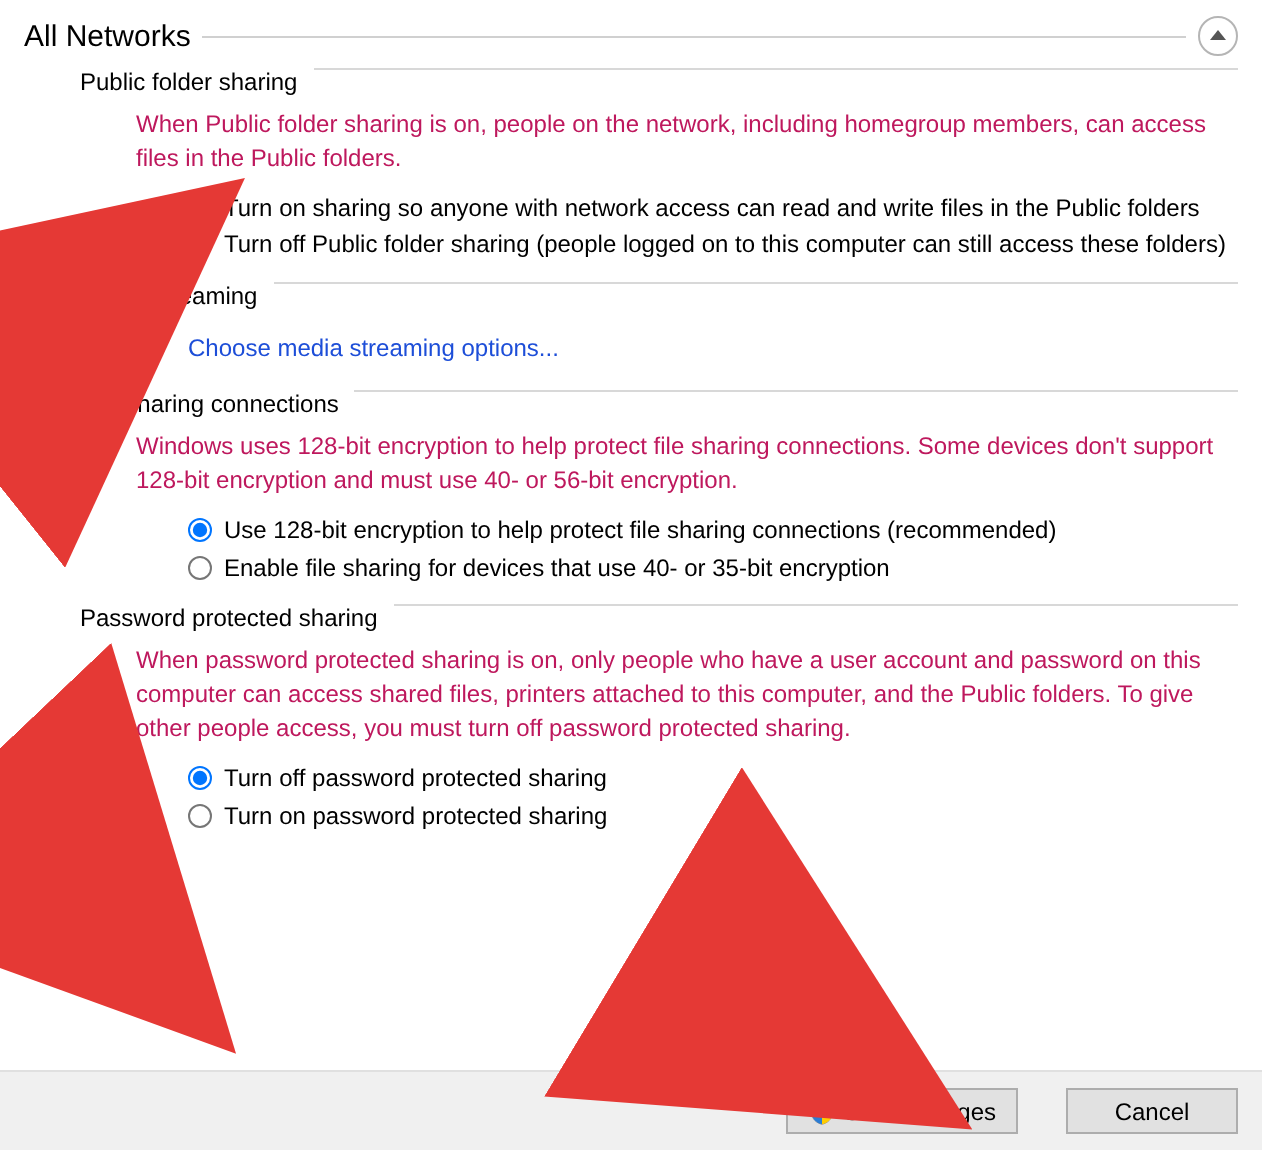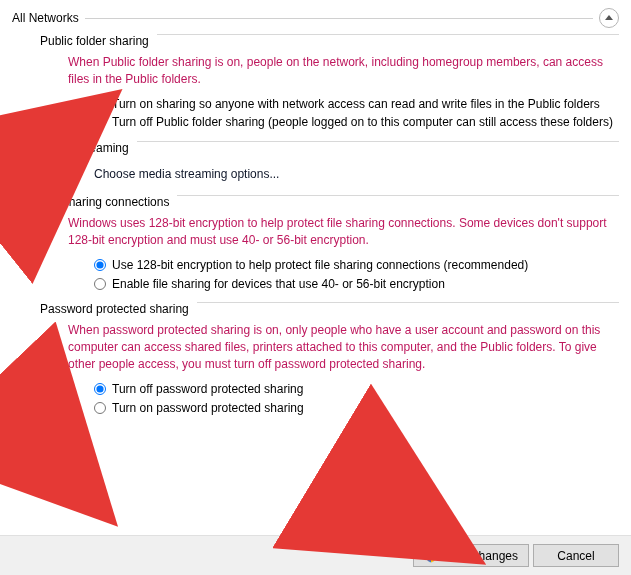--- a/index.html
+++ b/index.html
@@ -16,21 +16,21 @@
   }
   .panel {
     padding: 8px 12px 0 12px;
   }
   .header-row {
     display: flex;
     align-items: center;
     margin-bottom: 6px;
   }
   .header-row .title {
-    font-size: 12px;
+    font-size: 15px;
     color: #000;
     padding-right: 6px;
   }
   .header-row .rule {
     flex: 1;
     border-top: 1px solid #d0d0d0;
     height: 1px;
     margin: 0 6px 0 0;
   }
   .chev-btn {
@@ -89,36 +89,36 @@
   .radio-row input[type=radio] {
     margin: 2px 6px 0 0;
     width: 12px;
     height: 12px;
     flex-shrink: 0;
   }
   .radio-row label {
     cursor: pointer;
   }
   .link {
-    color: #0f172a;
+    color: #1d4ed8;
     cursor: pointer;
     margin: 6px 0 4px 54px;
     display: inline-block;
   }
   .footer {
     position: absolute;
     left: 0; right: 0; bottom: 0;
     height: 40px;
     background: #f0f0f0;
     border-top: 1px solid #e0e0e0;
     display: flex;
     align-items: center;
     justify-content: flex-end;
     padding-right: 12px;
-    gap: 4px;
+    gap: 24px;
   }
   .btn {
     min-width: 86px;
     height: 23px;
     border: 1px solid #adadad;
     background: #e1e1e1;
     font-family: inherit;
     font-size: 12px;
     display: inline-flex;
     align-items: center;
@@ -181,21 +181,21 @@
       <span class="rule"></span>
     </div>
     <div class="desc">Windows uses 128-bit encryption to help protect file sharing connections. Some devices don't support 128-bit encryption and must use 40- or 56-bit encryption.</div>
     <div class="options">
       <div class="radio-row">
         <input type="radio" name="fsc" checked="" id="r3" style="">
         <label for="r3">Use 128-bit encryption to help protect file sharing connections (recommended)</label>
       </div>
       <div class="radio-row">
         <input type="radio" name="fsc" id="r4" style="">
-        <label for="r4">Enable file sharing for devices that use 40- or 56-bit encryption</label>
+        <label for="r4">Enable file sharing for devices that use 40- or 35-bit encryption</label>
       </div>
     </div>
   </div>
 
   <div class="group">
     <div class="group-head">
       <span class="label">Password protected sharing</span>
       <span class="rule"></span>
     </div>
     <div class="desc">When password protected sharing is on, only people who have a user account and password on this computer can access shared files, printers attached to this computer, and the Public folders. To give other people access, you must turn off password protected sharing.</div>

